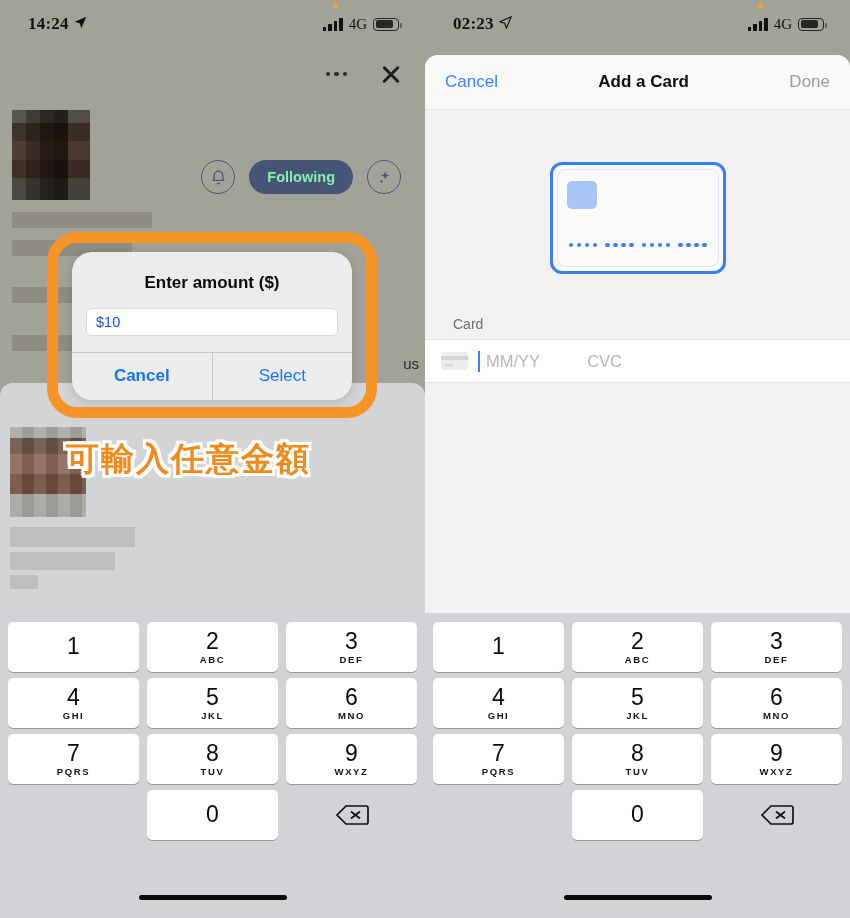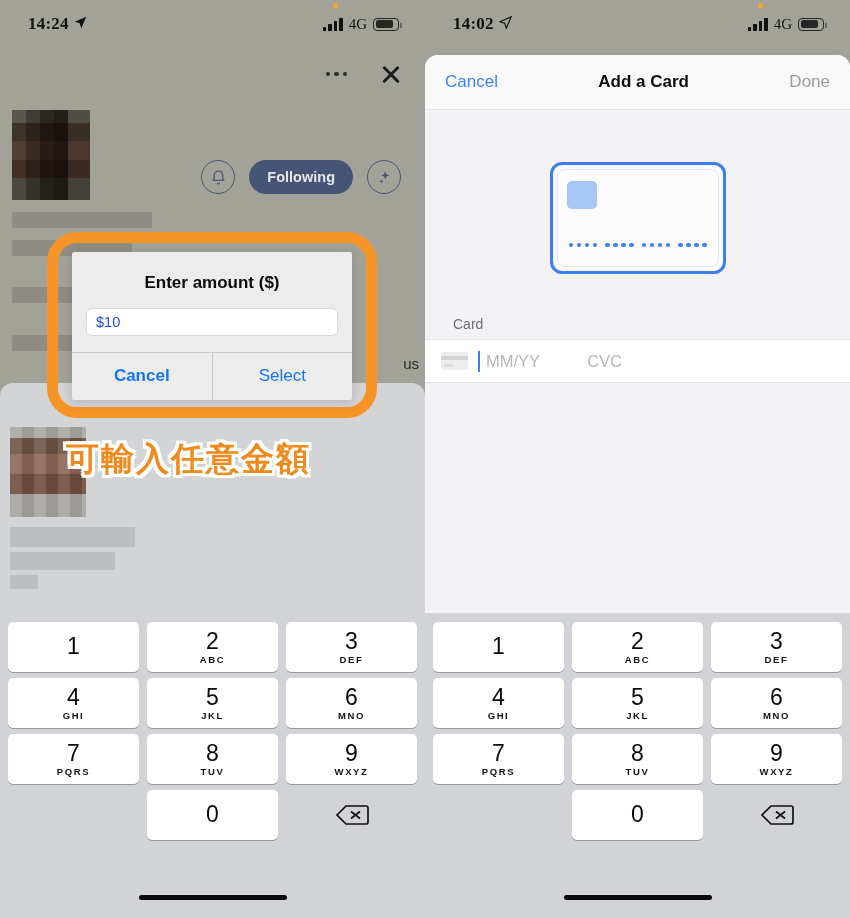--- a/index.html
+++ b/index.html
@@ -67,34 +67,34 @@
   .bl1 { top: 212px; width: 140px; height: 16px; }
   .bl2 { top: 240px; width: 120px; height: 16px; }
   .bl3 { top: 287px; width: 110px; height: 16px; }
   .bl4 { top: 335px; width: 95px;  height: 16px; }
 
   .pill-row { position: absolute; top: 160px; right: 24px; display: flex;
               align-items: center; gap: 14px; }
   .circ-btn { width: 34px; height: 34px; border-radius: 50%;
               border: 1.8px solid #4a5672; display: flex; align-items: center;
               justify-content: center; color: #4a5672; }
-  .following-pill { background: #465576; color: #e5e5e5; font-size: 14.5px;
+  .following-pill { background: #465576; color: #86efac; font-size: 14.5px;
      font-weight: 600; padding: 9px 18px; border-radius: 19px; }
 
   .behind-text { position: absolute; right: 6px; font-size: 15px; color: #2a2a2a; font-weight: 500; }
   .bt1 { top: 355px; }
   .bt2 { top: 381px; }
 
   
   .highlight-box { position: absolute; left: 47px; top: 232px; width: 330px; height: 186px;
      border: 11px solid #f79428; border-radius: 30px; z-index: 40; }
 
   
   .alert { position: absolute; left: 72px; top: 252px; width: 280px;
-     background: #ececed; border-radius: 2px; z-index: 45;
+     background: #ececed; border-radius: 20px; z-index: 45;
      box-shadow: 0 2px 12px rgba(0,0,0,.15); overflow: hidden; }
   .alert-title { text-align: center; font-size: 17px; font-weight: 700;
      color: #0b0b0b; padding: 21px 16px 15px; }
   .alert-input { margin: 0 14px 16px; background: #fff; border: .5px solid #d7d7d9;
      border-radius: 6px; height: 28px; display: flex; align-items: center; padding: 0 9px; }
   .alert-input span { font-size: 14.5px; color: #1d4ed8; }
   .alert-actions { display: flex; border-top: .5px solid #c7c7ca; }
   .alert-btn { flex: 1; text-align: center; font-size: 17px; color: #1576f0;
      padding: 13px 0 14px; }
   .alert-btn.left { border-right: .5px solid #c7c7ca; font-weight: 600; }
@@ -313,21 +313,21 @@
       </div>
     </div>
 
     <div class="home-ind"></div>
   </div>
 
   <div class="screen right">
 
     <div class="statusbar">
       <div class="sb-time">
-        <span>14:02</span>
+        <span>02:23</span>
         <span class="sb-loc">
           <svg width="13" height="13" viewBox="0 0 16 16">
               <path d="M15 1 1 7l6 2 2 6z" fill="none" stroke="#111" stroke-width="1.4"></path>
             </svg>
         </span>
       </div>
       <div class="sb-right">
         <span class="sb-dot"></span>
         <span class="bars">
             <i></i>

